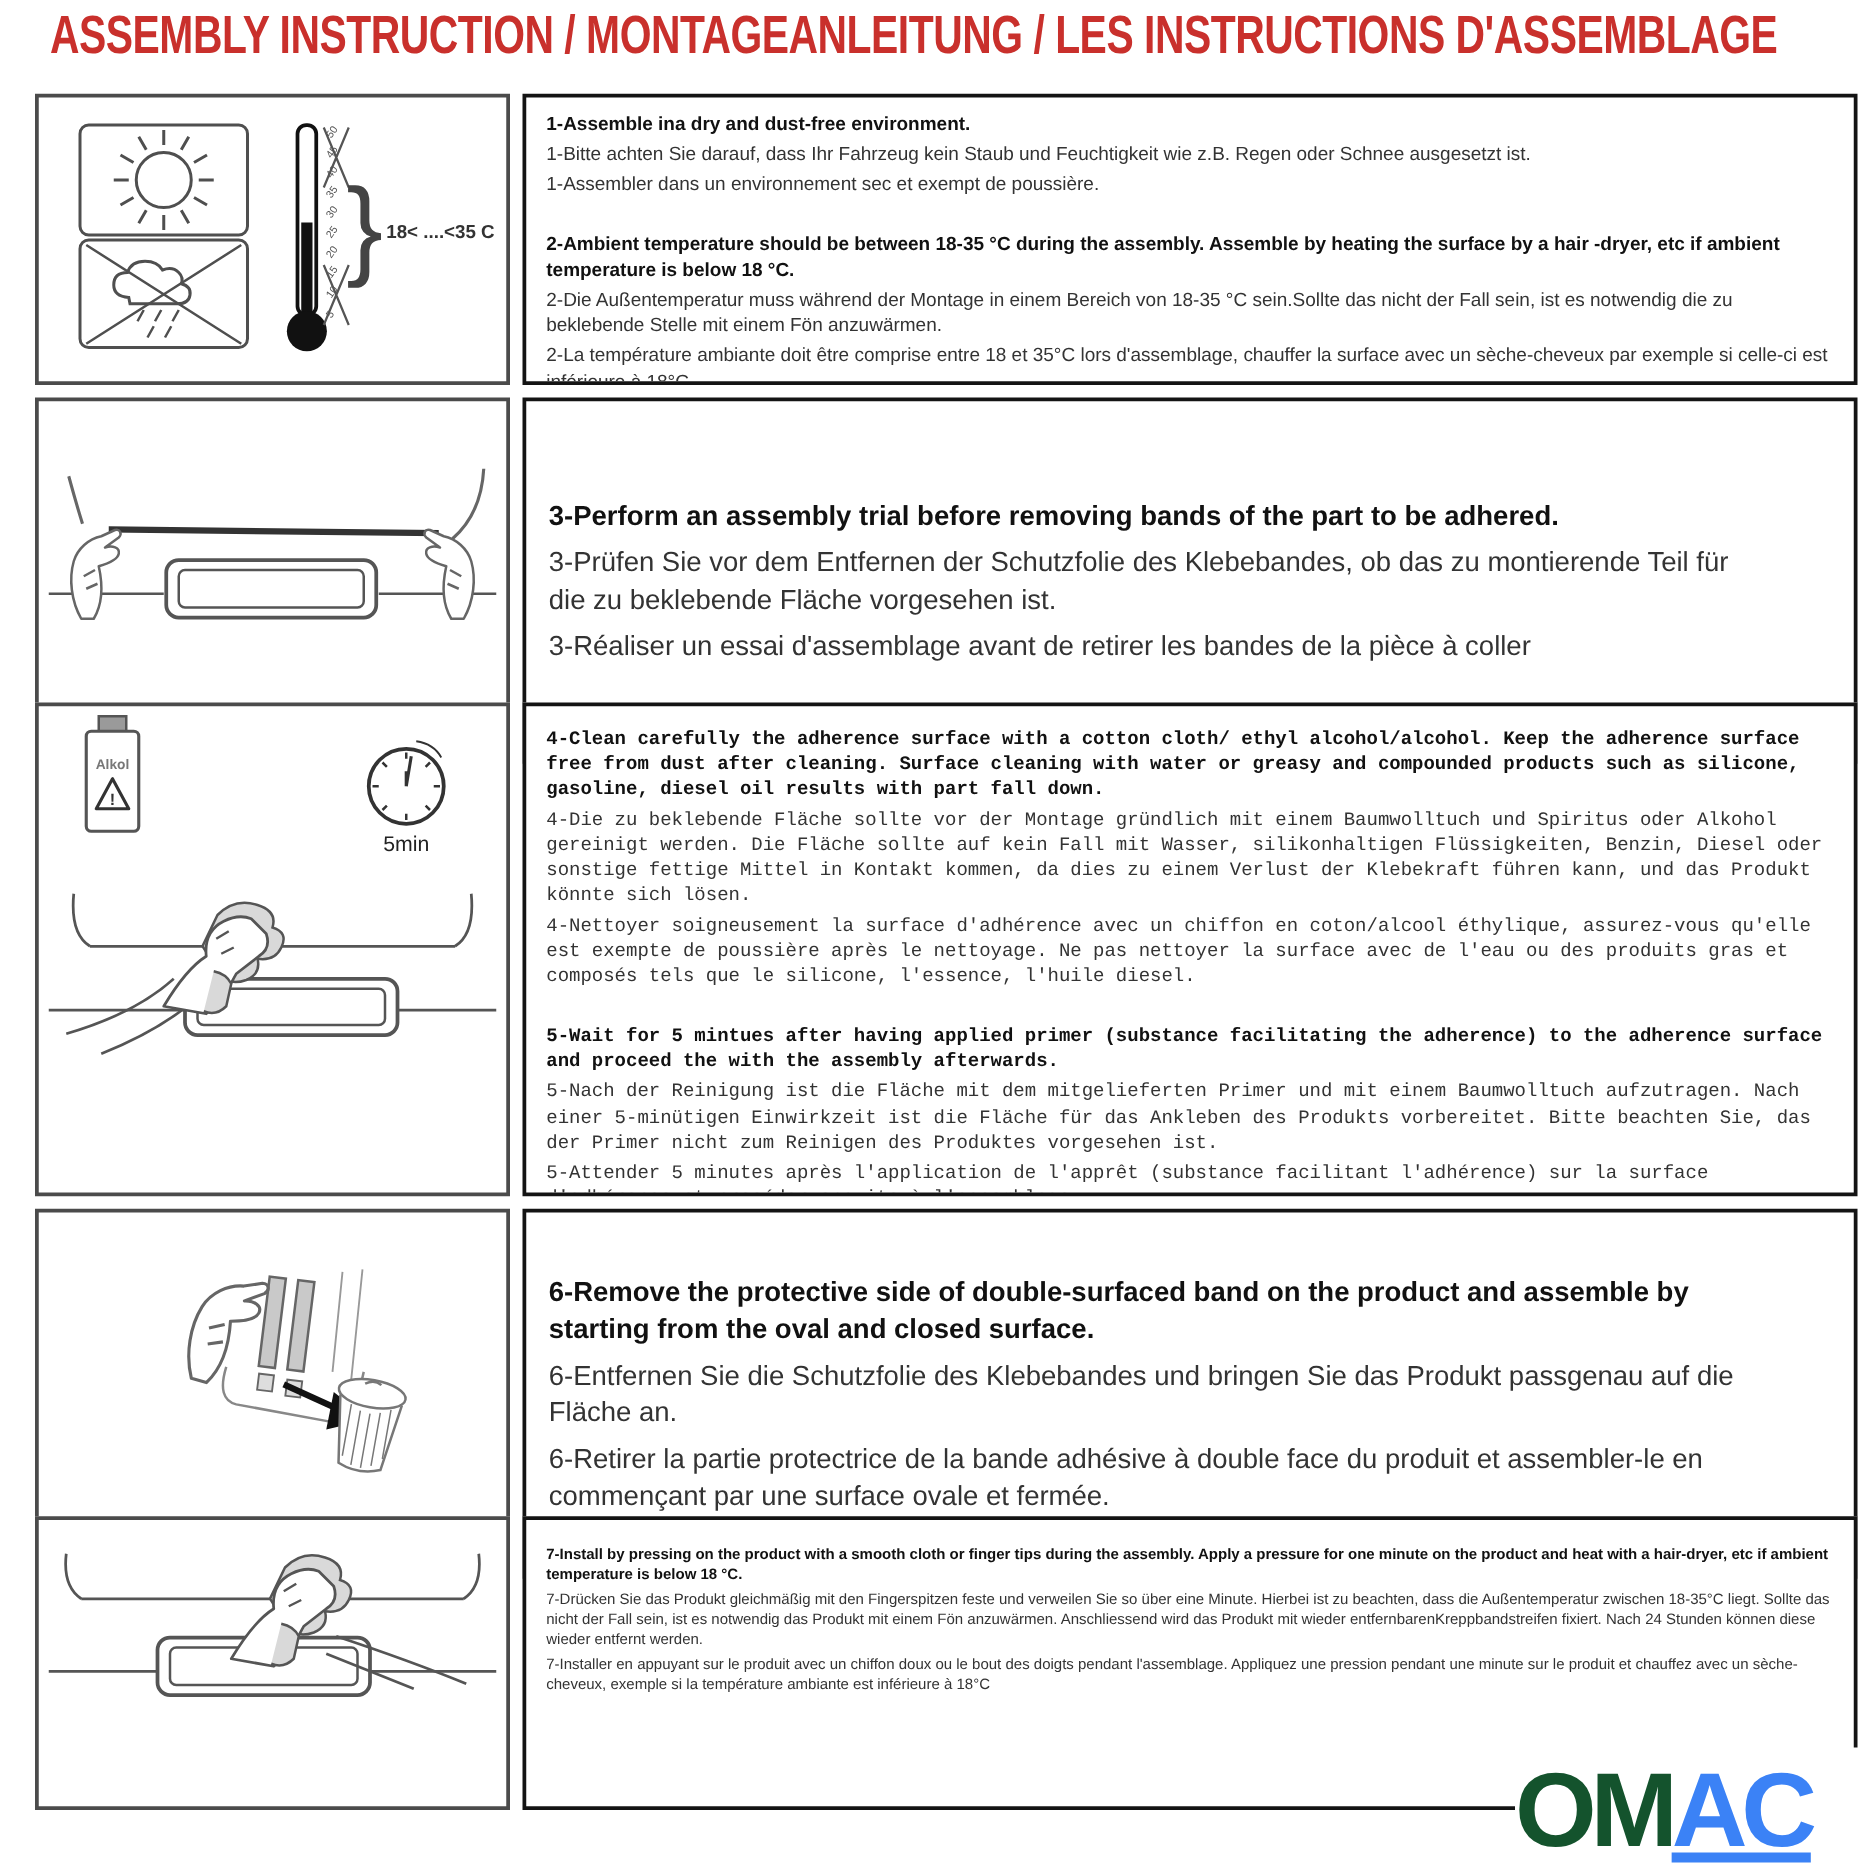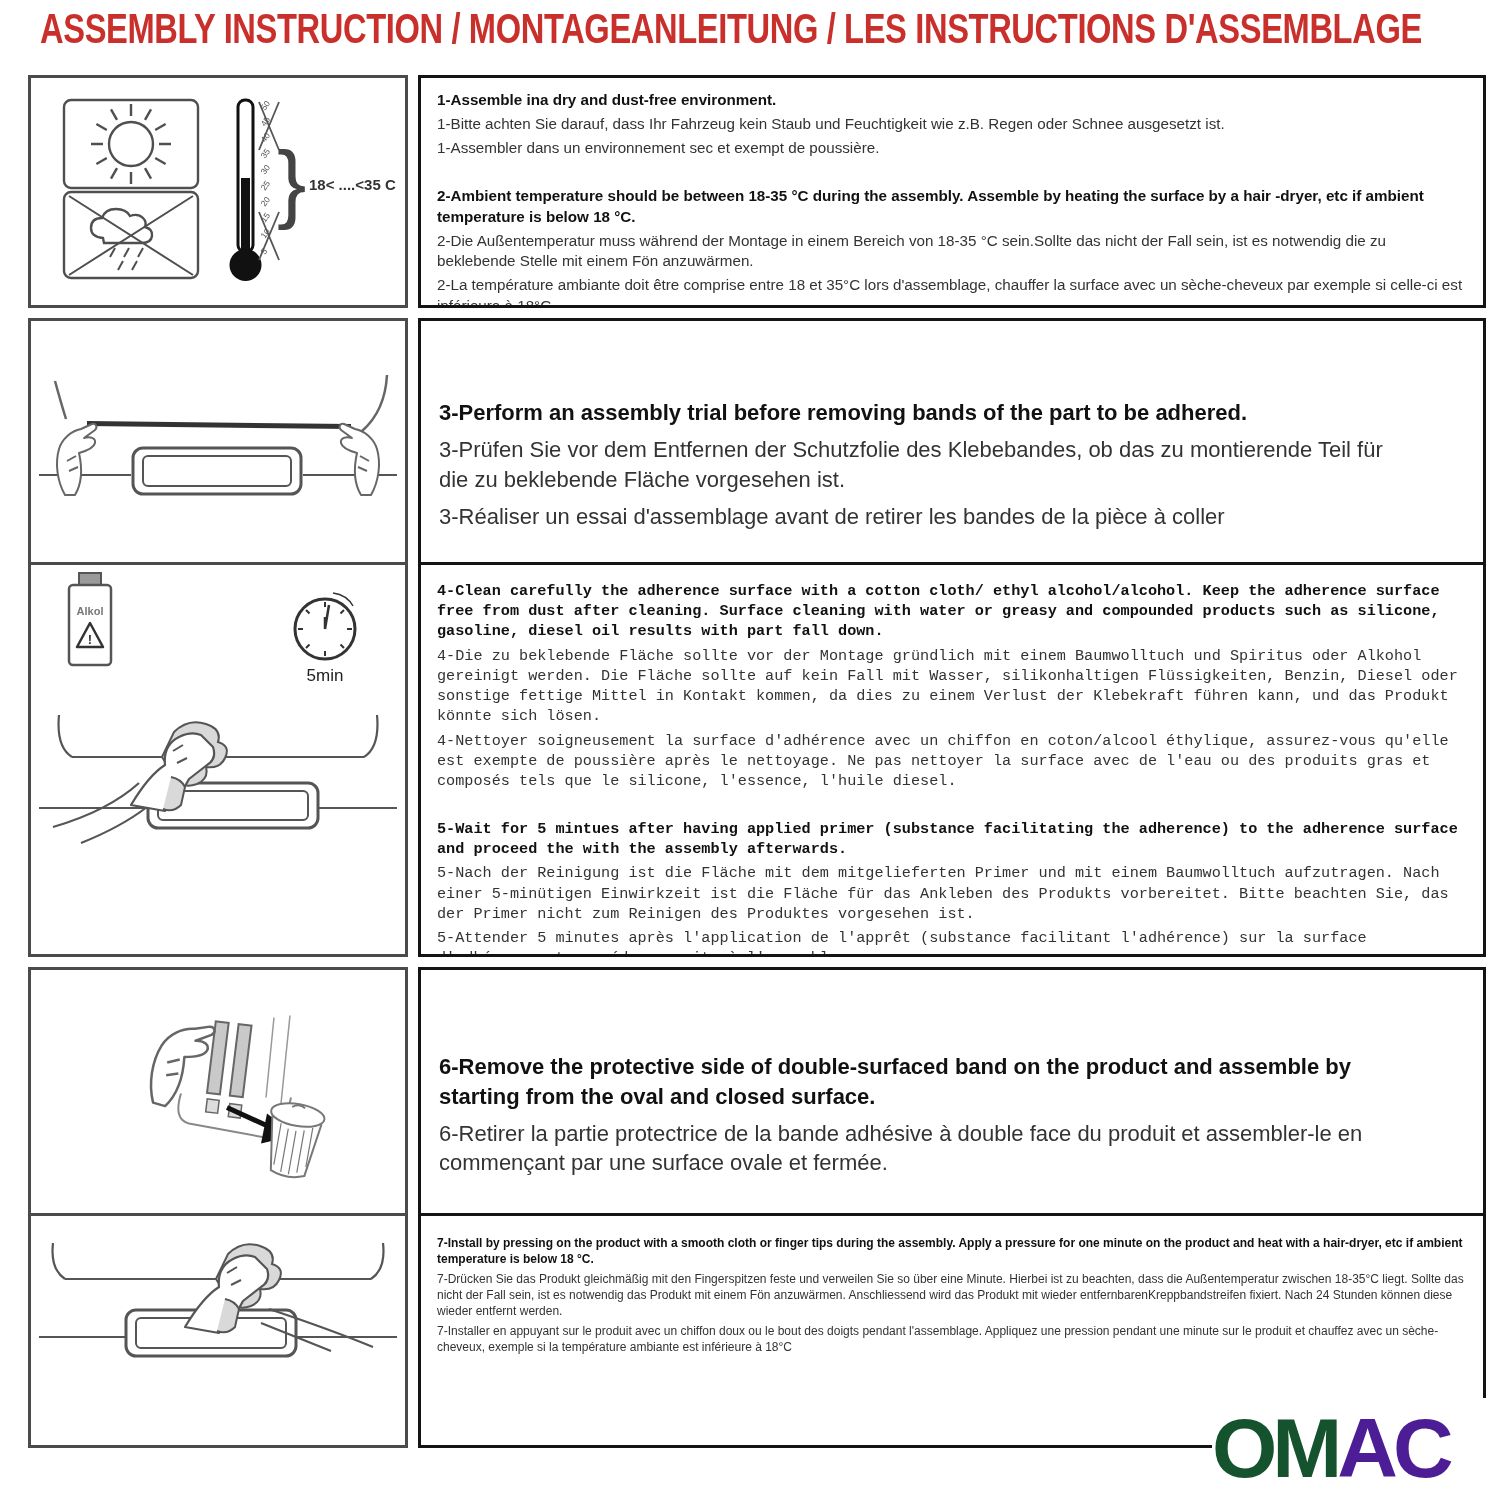--- a/index.html
+++ b/index.html
@@ -25,21 +25,21 @@
   .t-s1{padding:8px 14px 0 12px;font-size:15.2px;}
   .t-s3{padding:12px 14px 0 12px;font-size:15.2px;font-family:Liberation Mono, monospace;}
   .t-s5{padding:16px 14px 0 12px;font-size:12px;}
   .t-lg{display:flex;flex-direction:column;justify-content:center;
         padding:0 60px 0 14px;font-size:22px;}
   .t-lg p{line-height:1.34;max-width:960px;}
   .logo{position:absolute;left:1212px;top:1398px;width:288px;height:100px;background:#fff;
         display:flex;align-items:center;white-space:nowrap;z-index:5;
         font-weight:bold;font-size:84px;letter-spacing:-5px;line-height:1;}
   .logo .lb{color:#14532d;}
-  .logo .lr{color:#4c1d95;}
+  .logo .lr{color:#3b82f6;text-decoration:underline;}
   svg text{font-family:"Liberation Sans","DejaVu Sans",sans-serif;}
 </style>
 </head>
 <body>
 
 <div class="page">
 
   <h1 class="title">ASSEMBLY INSTRUCTION / MONTAGEANLEITUNG / LES INSTRUCTIONS D'ASSEMBLAGE</h1>
 
   <svg width="0" height="0" style="position:absolute">
@@ -185,20 +185,21 @@
             <path d="M238,118 L246,172 Q263,179 280,172 L288,118"></path>
             <ellipse cx="263" cy="113" rx="27" ry="11"></ellipse>
             <path d="M248,124 v42 M256,128 v44 M264,129 v44 M272,127 v43 M280,123 v40" stroke-width="1.2" fill="none"></path>
             <path d="M256,106 q7,-5 13,-1" fill="none"></path>
           </g>
         </g>
       </svg>
     </div>
     <div class="textbox t-lg">
         <p class="b">6-Remove the protective side of double-surfaced band on the product and assemble by starting from the oval and closed surface.</p>
+        <p>6-Entfernen Sie die Schutzfolie des Klebebandes und bringen Sie das Produkt passgenau auf die Fläche an.</p>
         <p>6-Retirer la partie protectrice de la bande adhésive à double face du produit et assembler-le en commençant par une surface ovale et fermée.</p>
       </div>
   </section>
 
   <section class="row r5">
     <div class="figure">
       <svg viewBox="0 0 374 227">
         <g stroke="#555" fill="none" stroke-width="2.2">
           <path d="M22,26 q-3,26 12,36 M34,62 H340 M352,26 q3,26 -12,36"></path>
           <path d="M8,120 H95 M265,120 H366"></path>

